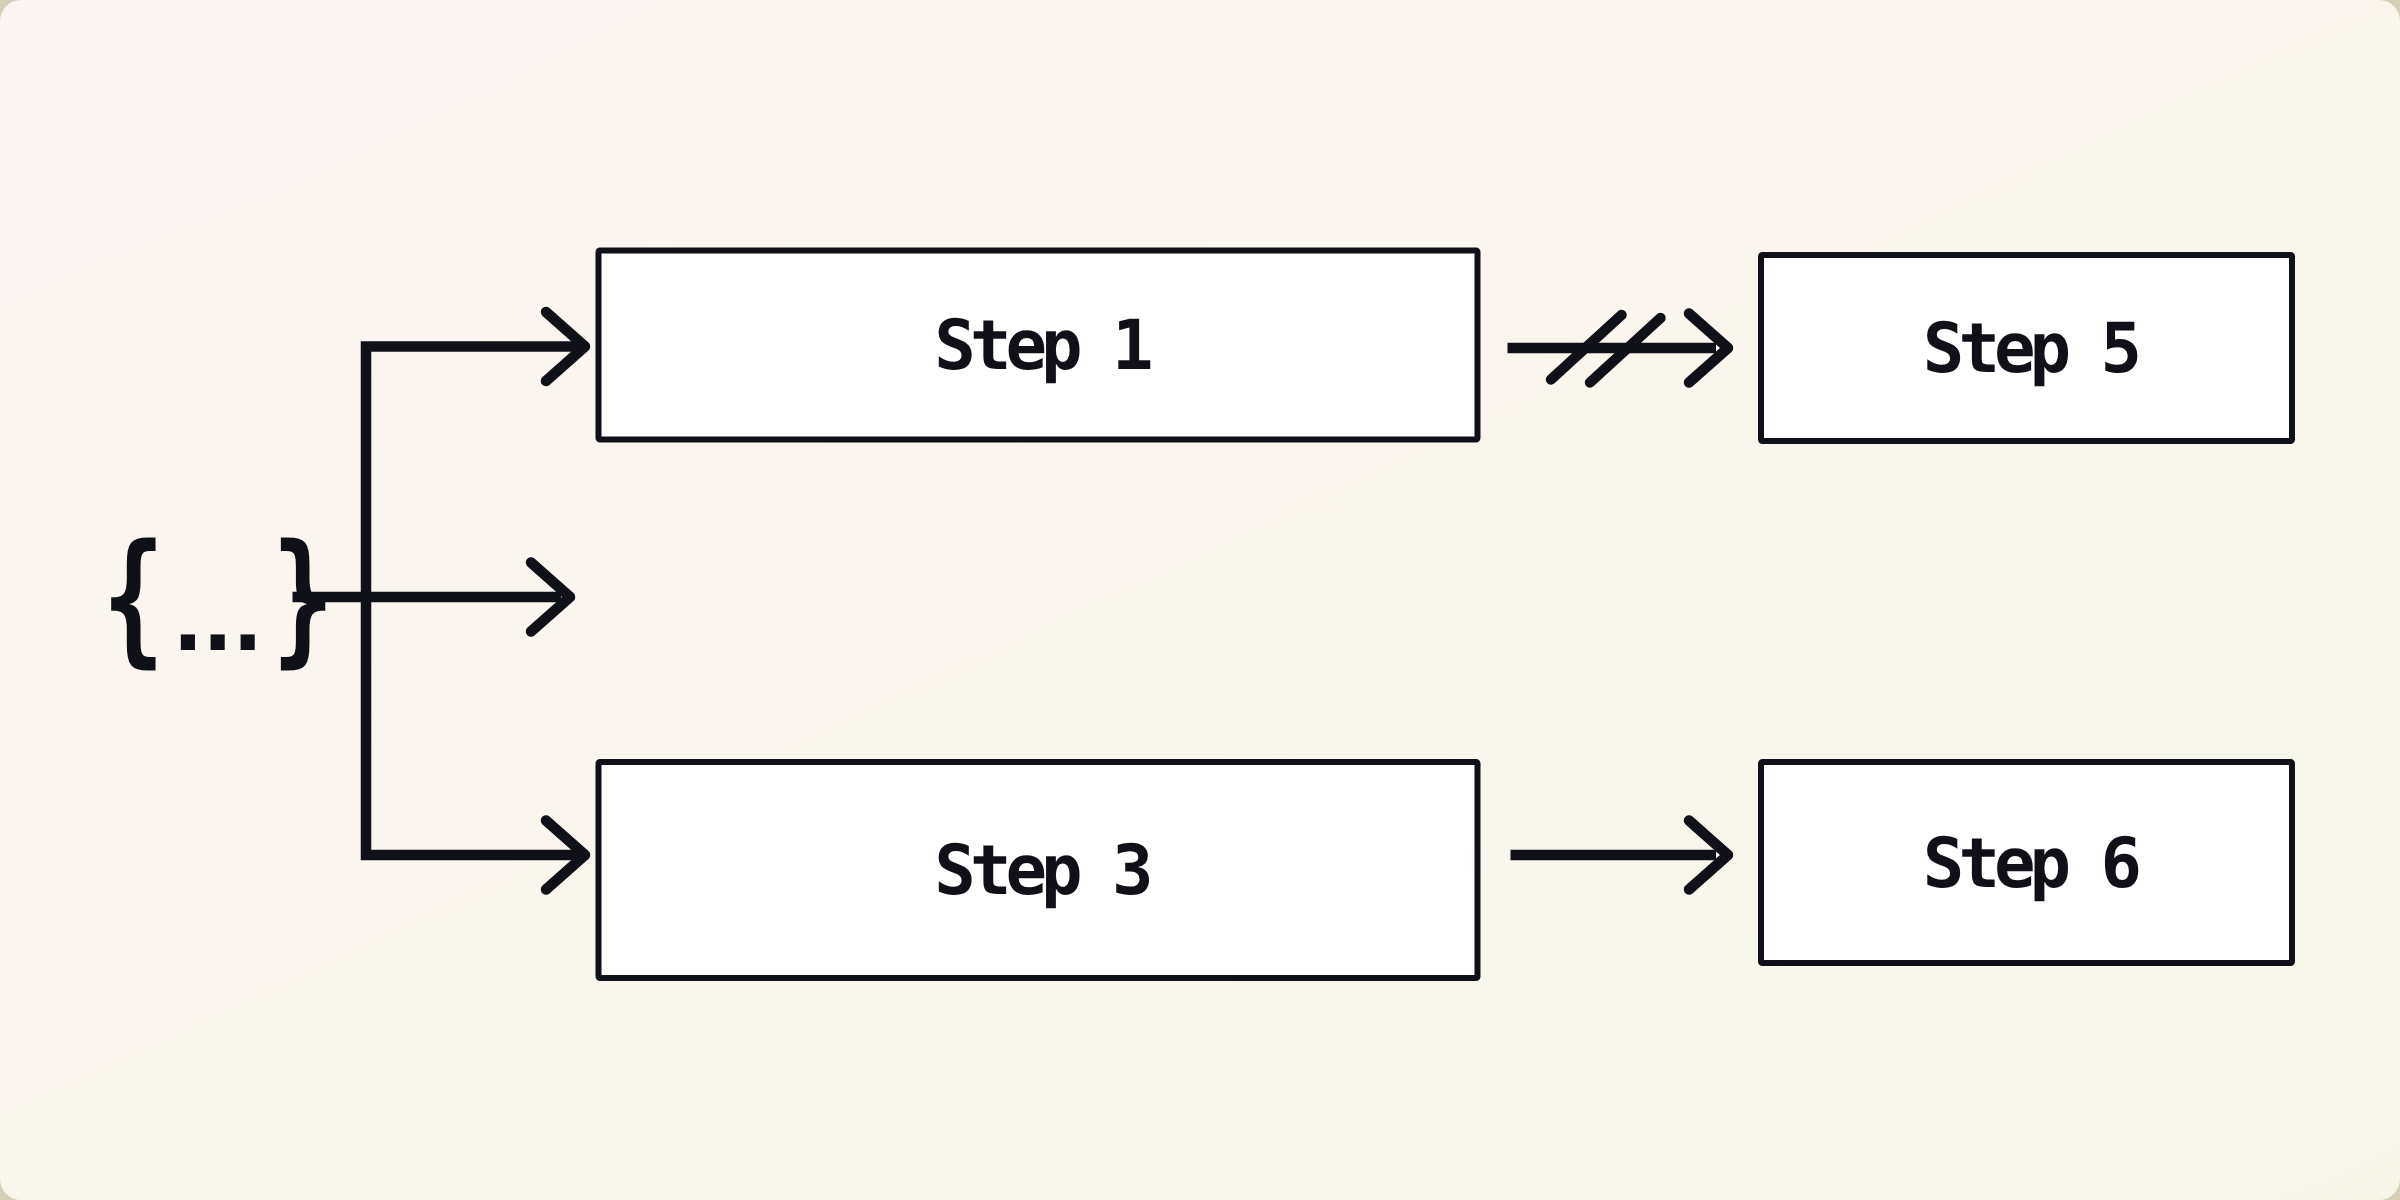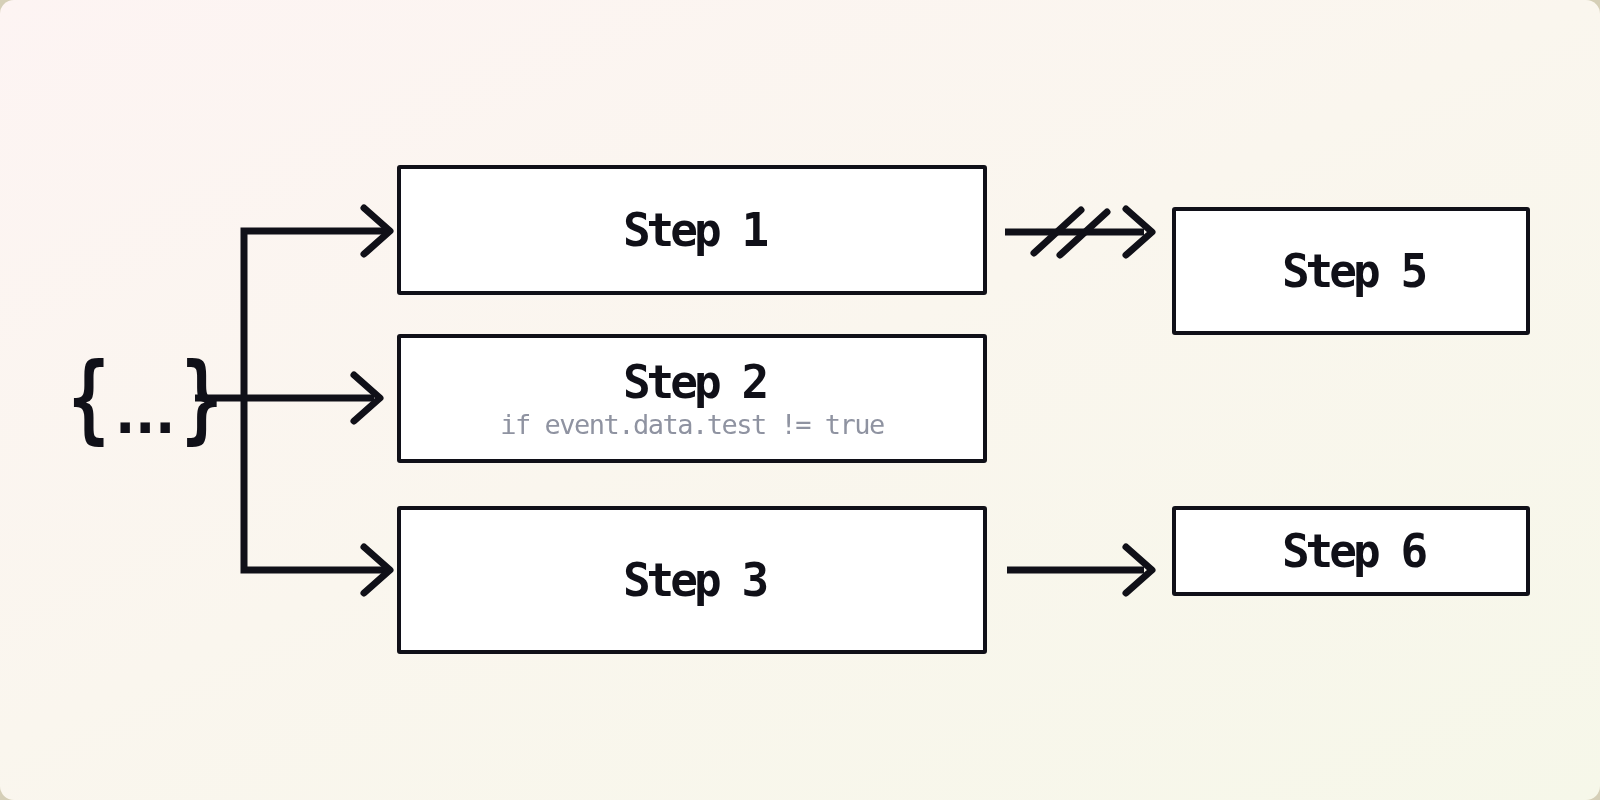--- a/index.html
+++ b/index.html
@@ -44,22 +44,22 @@
     color:var(--ink);line-height:1.1;white-space:nowrap;
     padding-left:4px; 
   }
   .step-cond{
     font-size:27px;letter-spacing:-1.5px;
     color:var(--muted);line-height:1.1;white-space:nowrap;
   }
   .s1{left:397px;top:165px;width:590px;height:130px;}
   .s2{left:397px;top:334px;width:590px;height:129px;}
   .s3{left:397px;top:506px;width:590px;height:148px;}
-  .s5{left:1172px;top:168px;width:358px;height:128px;margin-top:39px;}
-  .s6{left:1172px;top:506px;width:358px;height:90px;}
+  .s5{left:1172px;top:168px;width:358px;height:128px;}
+  .s6{left:1172px;top:506px;width:358px;height:138px;}
 
   .event-source{
     position:absolute;left:60px;top:346px;height:104px;
     display:flex;align-items:center;
     color:var(--ink);font-weight:bold;
   }
   .brace{font-size:96px;line-height:1.0;transform:scaleX(.72);}
   .brace-left{margin-right:-10px;}
   .brace-right{margin-left:-10px;}
   .dots{
@@ -102,24 +102,20 @@
   <div class="event-source">
     <span class="brace brace-left">{</span>
     <span class="dots">...</span>
     <span class="brace brace-right">}</span>
   </div>
 
   <div class="step s1">
     <div class="step-title">Step 1</div>
   </div>
 
-  <div class="step s2">
-    <div class="step-title">Step 2</div>
-    <div class="step-cond">if event.data.test != true</div>
-  </div>
 
   <div class="step s3">
     <div class="step-title">Step 3</div>
   </div>
 
   <div class="step s5">
     <div class="step-title">Step 5</div>
   </div>
 
   <div class="step s6">

